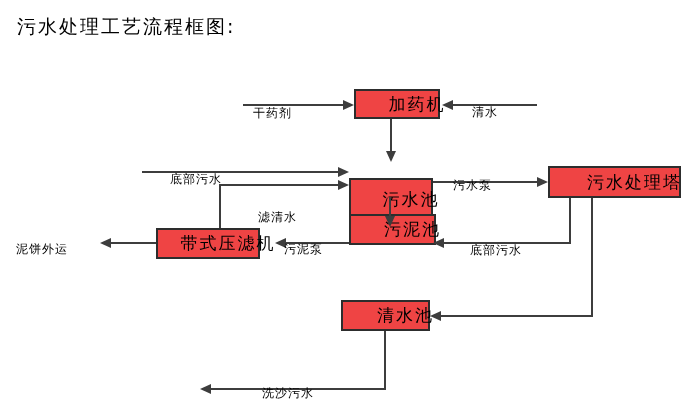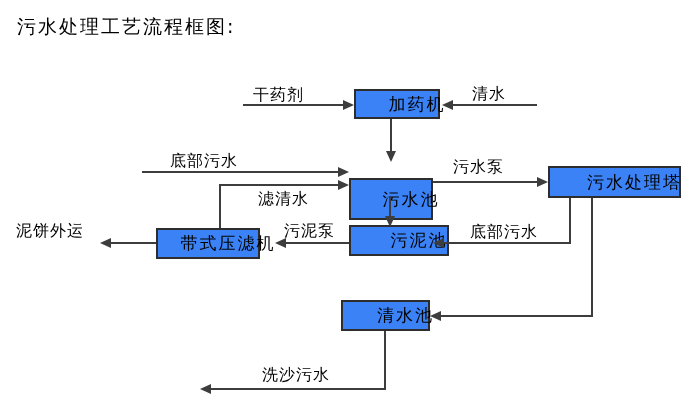--- a/index.html
+++ b/index.html
@@ -5,43 +5,43 @@
   html,body{margin:0;padding:0;background:#ffffff;}
   .canvas{
     position:relative;width:700px;height:420px;background:#ffffff;overflow:hidden;
     font-family:"DejaVu Sans","Liberation Sans",sans-serif;color:#000;
   }
   .title{
     position:absolute;left:17px;top:14px;font-size:19px;font-weight:normal;
     letter-spacing:2px;white-space:nowrap;
   }
   .box{
-    position:absolute;box-sizing:border-box;border:2px solid #2d2d2d;background:#3b82f6;
+    position:absolute;box-sizing:border-box;border:2px solid #2d2d2d;background:#ef4444;
     display:flex;align-items:center;justify-content:center;
     font-size:17px;letter-spacing:2px;white-space:nowrap;padding-left:40px;
   }
   .hline{position:absolute;height:2px;background:#3d3d3d;}
   .vline{position:absolute;width:2px;background:#3d3d3d;}
   .arr{position:absolute;width:0;height:0;}
   .arr.r{border-top:5px solid transparent;border-bottom:5px solid transparent;border-left:11px solid #3d3d3d;}
   .arr.l{border-top:5px solid transparent;border-bottom:5px solid transparent;border-right:11px solid #3d3d3d;}
   .arr.d{border-left:5px solid transparent;border-right:5px solid transparent;border-top:11px solid #3d3d3d;}
-  .elabel{position:absolute;font-size:16px;letter-spacing:1px;white-space:nowrap;}
+  .elabel{position:absolute;font-size:12px;letter-spacing:1px;white-space:nowrap;margin-top:20px;}
 </style>
 </head>
 <body>
 
 <div class="canvas">
 
   <div class="title">污水处理工艺流程框图:</div>
 
   <div class="box" style="left:354px;top:89px;width:86px;height:30px">加药机</div>
   <div class="box" style="left:349px;top:178px;width:84px;height:42px">污水池</div>
   <div class="box" style="left:548px;top:166px;width:133px;height:32px">污水处理塔</div>
-  <div class="box" style="left:349px;top:225px;width:100px;height:31px">污泥池</div>
+  <div class="box" style="left:349px;top:214px;width:87px;height:31px">污泥池</div>
   <div class="box" style="left:156px;top:228px;width:104px;height:31px">带式压滤机</div>
   <div class="box" style="left:341px;top:300px;width:89px;height:31px">清水池</div>
 
   <div class="hline" style="left:243px;top:104px;width:100px"></div>
   <div class="arr r" style="left:343px;top:100px"></div>
   <div class="elabel" style="left:253px;top:85px">干药剂</div>
 
   <div class="hline" style="left:452px;top:104px;width:85px"></div>
   <div class="arr l" style="left:442px;top:100px"></div>
   <div class="elabel" style="left:472px;top:84px">清水</div>

